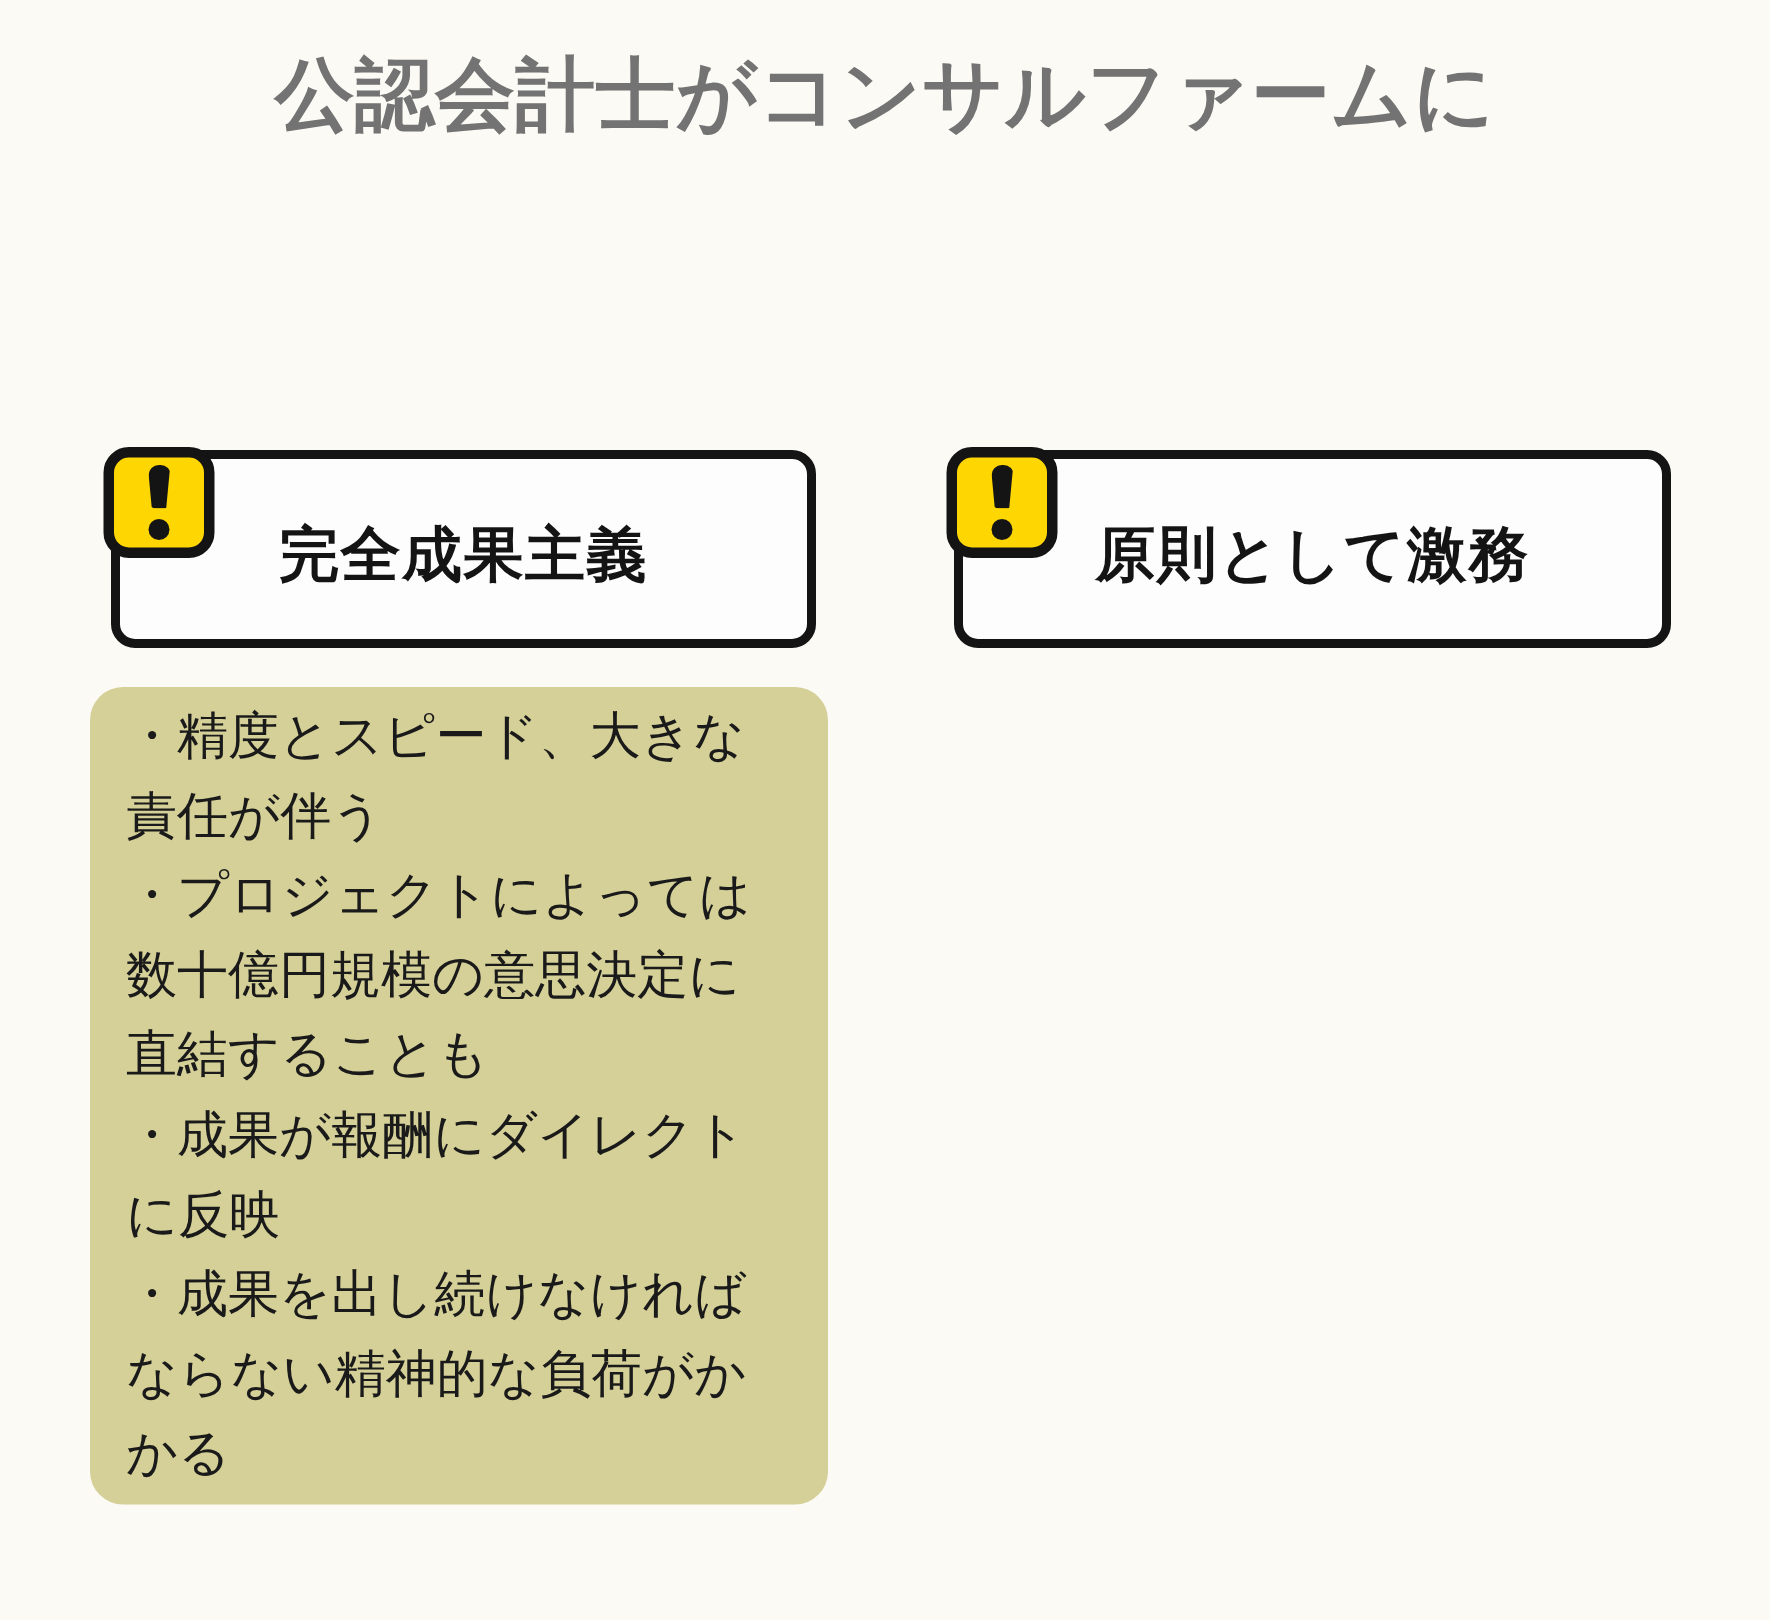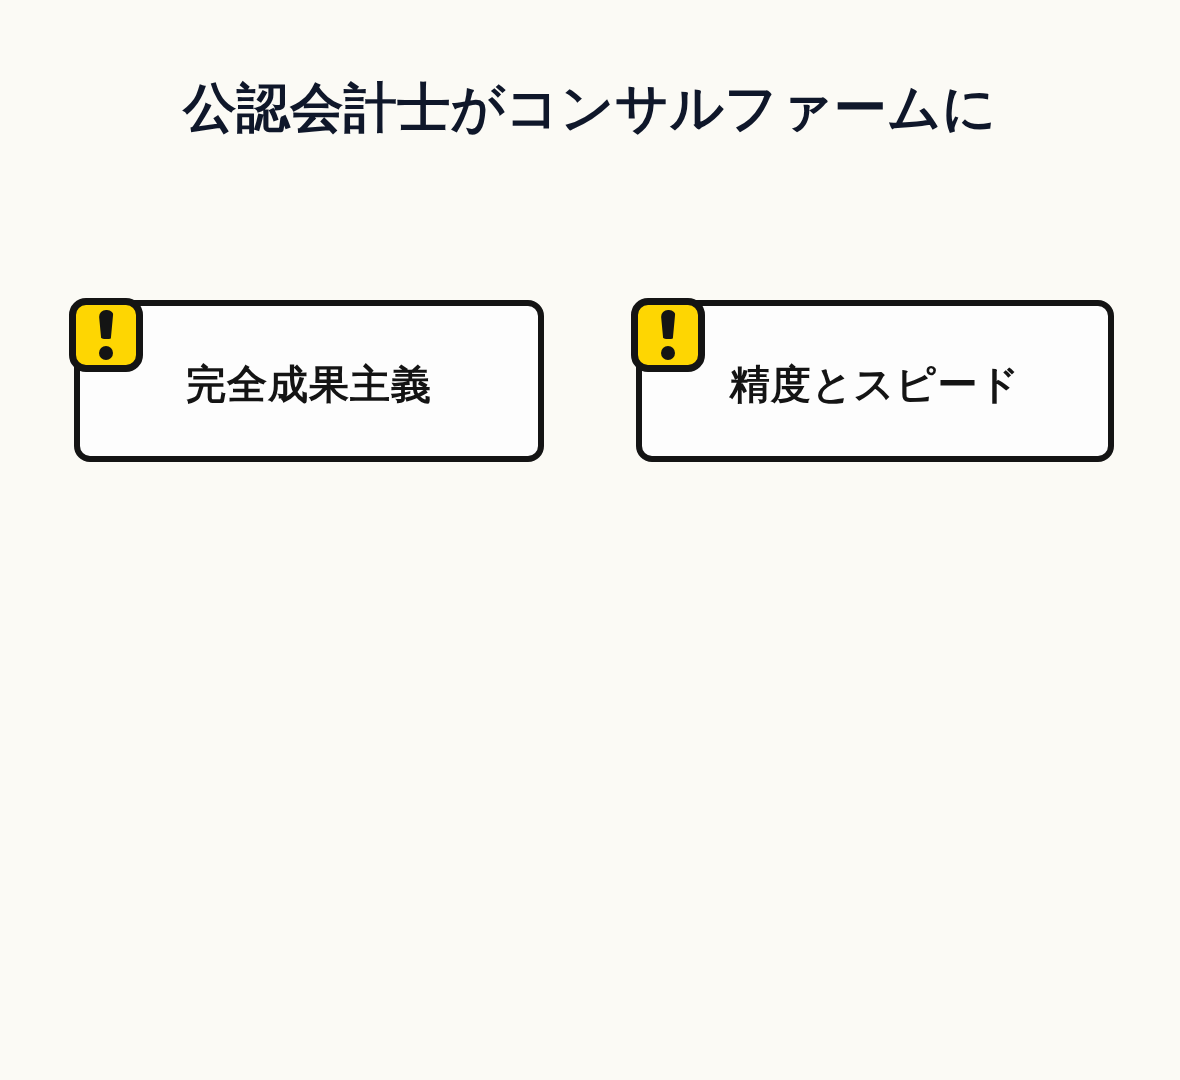--- a/index.html
+++ b/index.html
@@ -6,44 +6,44 @@
   html, body {
     width: 1180px; height: 1080px;
     background: #fbfaf5;
     font-family: "DejaVu Sans", "Liberation Sans", sans-serif;
     color: #141414;
     overflow: hidden;
   }
   .page { width: 1180px; height: 1080px; position: relative; }
 
   .title {
-    padding-top: 72px;
+    padding-top: 28px;
     text-align: center;
     font-size: 53px;
     font-weight: 900;
     line-height: 1.37;
     letter-spacing: 0.5px;
-    color: #0f172a;
+    color: #737373;
   }
 
   .columns {
     position: absolute;
     left: 60px;
     top: 300px;
     width: 1062px;
     display: flex;
     justify-content: space-between;
   }
   .column { width: 492px; display: flex; flex-direction: column; }
   .column.right { width: 500px; }
 
   .header-card {
     position: relative;
     margin: 0 8px 0 14px;
-    height: 162px;
+    height: 132px;
     background: #fdfdfd;
     border: 6px solid #141414;
     border-radius: 16px;
     display: flex;
     align-items: center;
     justify-content: center;
   }
   .header-label {
     font-size: 40px;
     font-weight: 800;
@@ -109,26 +109,38 @@
   <div class="columns">
 
     <div class="column left">
       <div class="header-card">
         <div class="warn-badge">
           <div class="excl-bar"></div>
           <div class="excl-dot"></div>
         </div>
         <div class="header-label">完全成果主義</div>
       </div>
+      <div class="body-panel">
+        <div class="body-text">・精度とスピード、大きな
+責任が伴う
+・プロジェクトによっては
+数十億円規模の意思決定に
+直結することも
+・成果が報酬にダイレクト
+に反映
+・成果を出し続けなければ
+ならない精神的な負荷がか
+かる</div>
+      </div>
     </div>
 
     <div class="column right">
       <div class="header-card">
         <div class="warn-badge">
           <div class="excl-bar"></div>
           <div class="excl-dot"></div>
         </div>
-        <div class="header-label">精度とスピード</div>
+        <div class="header-label">原則として激務</div>
       </div>
     </div>
 
   </div>
 </div>
 
 </body></html>

